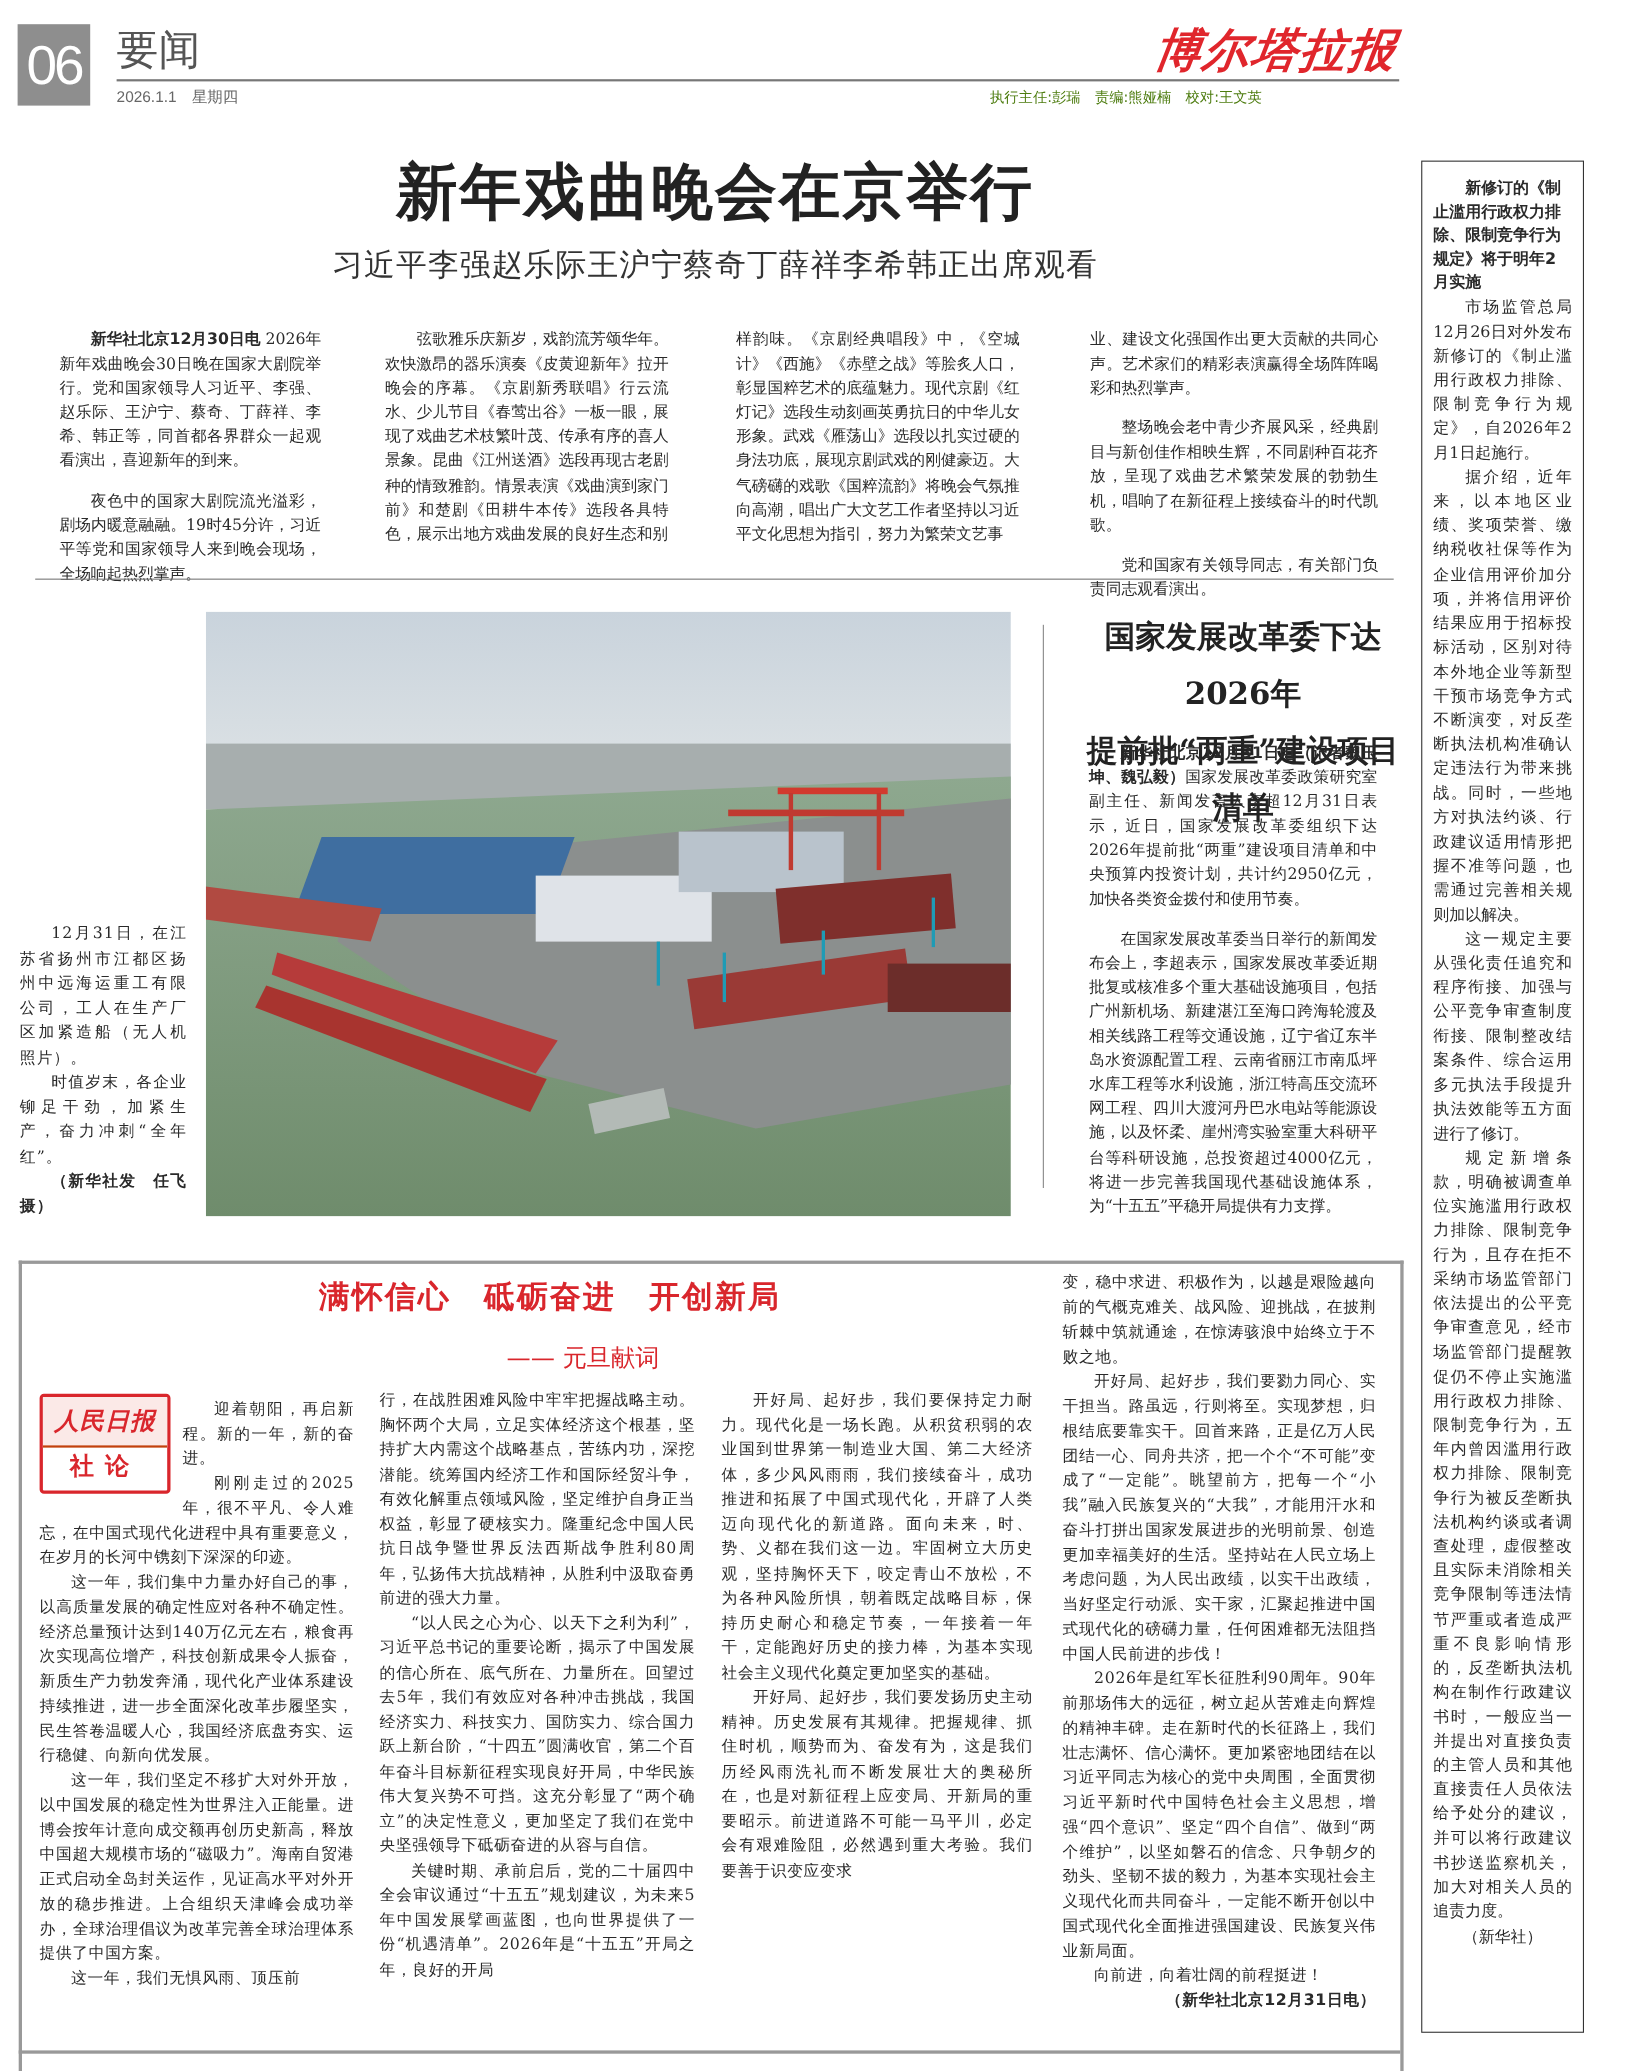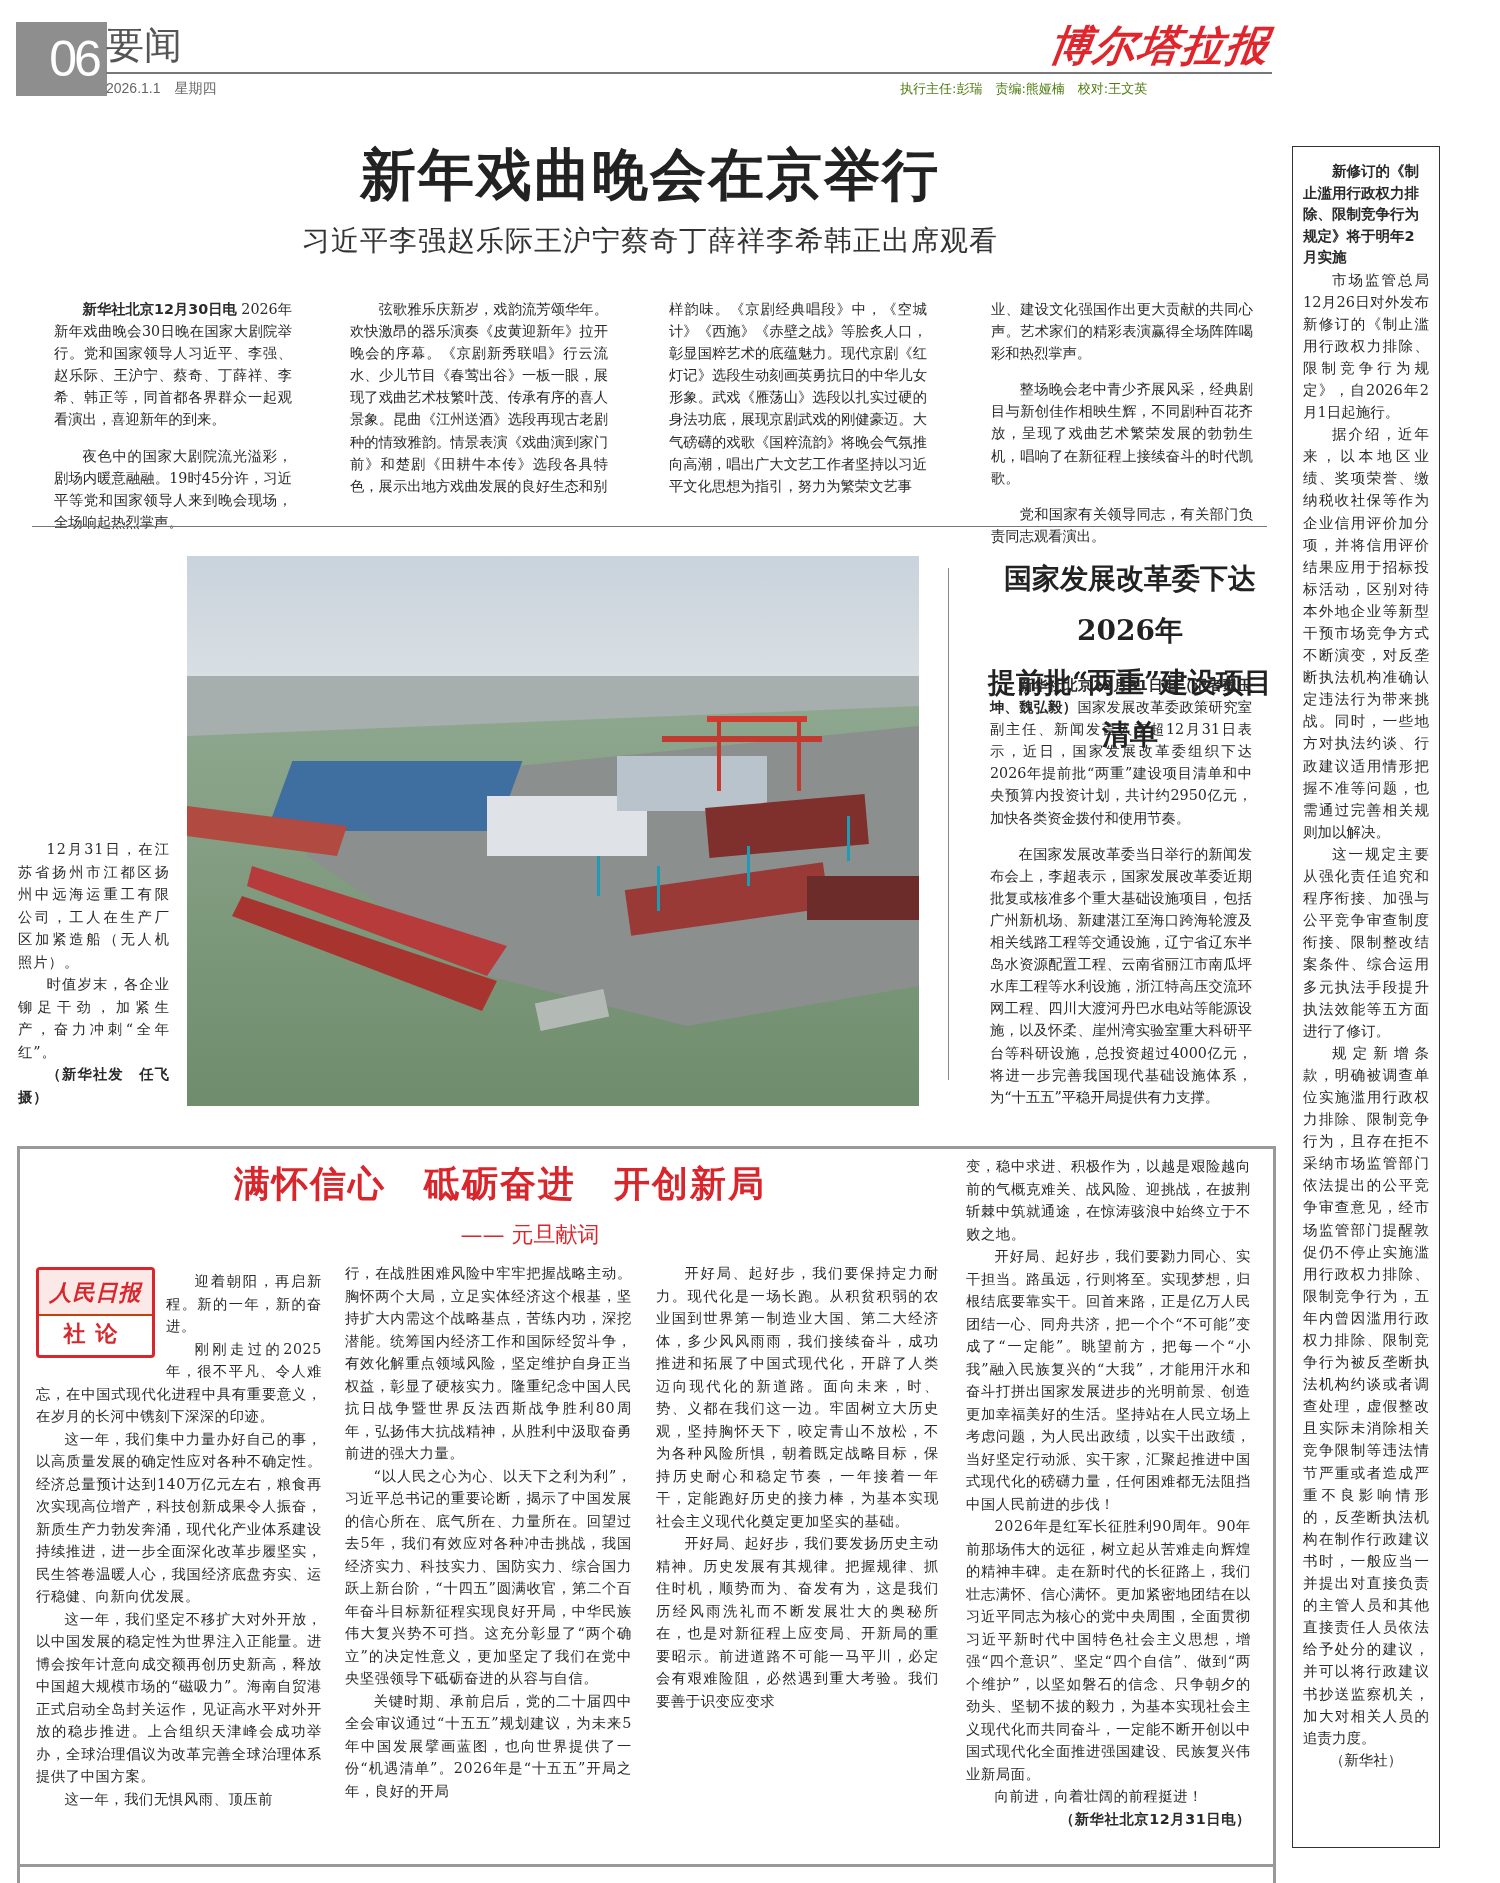--- a/index.html
+++ b/index.html
@@ -1,21 +1,21 @@
 <!DOCTYPE html>
 <html><head>
 <meta charset="utf-8">
 <style>
   html, body { margin: 0; padding: 0; background: #ffffff; }
   body { width: 1500px; height: 1883px; position: relative; overflow: hidden;
          font-family: "DejaVu Serif", "Liberation Serif", serif; color: #2a2a2a; }
   .abs { position: absolute; }
   
   .page-num { left: 16px; top: 22px; width: 66px; height: 74px; background: #8e8e8e; color: #fff;
-    font-family: "Liberation Sans", sans-serif; font-size: 50px; line-height: 74px; text-align: center; letter-spacing: -3px; padding-left: 25px; }
+    font-family: "Liberation Sans", sans-serif; font-size: 50px; line-height: 74px; text-align: center; letter-spacing: -3px; }
   .section-name { left: 106px; top: 20px; font-family: "DejaVu Sans", sans-serif; font-size: 38px; color: #555; line-height: 50px; }
   .head-rule { left: 106px; top: 72px; width: 1166px; height: 2px; background: #777; }
   .head-date { left: 106px; top: 80px; font-family: "Liberation Sans", sans-serif; font-size: 14px; color: #666; }
   .masthead { left: 1000px; top: 18px; width: 270px; text-align: right; font-family: "DejaVu Serif", serif;
     font-size: 42px; font-style: italic; color: #e0262c; letter-spacing: 2px; font-weight: bold; transform: skewX(-8deg); }
   .head-staff { left: 900px; top: 80px; width: 372px; font-family: "DejaVu Sans", sans-serif; font-size: 13px; color: #4d7c0f; }
   
   .lead-title { left: 0; top: 138px; width: 1300px; text-align: center; font-family: "DejaVu Sans", sans-serif;
     font-weight: bold; font-size: 56px; color: #222; letter-spacing: 2px; }
   .lead-sub { left: 0; top: 222px; width: 1300px; text-align: center; font-family: "DejaVu Sans", sans-serif;
@@ -34,21 +34,21 @@
   
   .side-box { left: 1292px; top: 146px; width: 146px; height: 1700px; border: 1.5px solid #333; }
   .side-title { font-family: "DejaVu Sans", sans-serif; font-weight: bold; font-size: 14.5px; line-height: 21.5px; text-indent: 2em; padding: 14px 10px 0 10px; }
   .side-body { font-size: 14.5px; line-height: 22.1px; padding: 0 10px; text-align: justify; }
   .side-body p { margin: 0; text-indent: 2em; }
   .side-src { text-align: center; font-size: 14.5px; margin-top: 2px; }
   
   .ed-box { left: 17px; top: 1146px; width: 1253px; height: 1720px; border: 3px solid #999; border-bottom: none; }
   .ed-bottom { left: 17px; top: 1864px; width: 1256px; height: 3px; background: #999; }
   .ed-title { left: 150px; top: 1160px; width: 700px; text-align: center; font-family: "DejaVu Serif", serif;
-    font-weight: bold; font-size: 36px; color: #d9262c; letter-spacing: 2px; }
+    font-weight: bold; font-size: 28px; color: #d9262c; letter-spacing: 2px; }
   .ed-sub { left: 380px; top: 1220px; width: 300px; text-align: center; font-family: "DejaVu Sans", sans-serif;
     font-size: 22px; color: #d9262c; }
   .stamp { left: 36px; top: 1267px; width: 113px; height: 85px; border: 3px solid #d9262c; border-radius: 4px; background: #fff; }
   .stamp-top { height: 44px; border-bottom: 2px solid #c2410c; background: #fbe9e7; text-align: center; color: #d9262c;
     font-family: "DejaVu Serif", serif; font-style: italic; font-weight: bold; font-size: 22px; line-height: 44px; letter-spacing: 1px; }
   .stamp-bottom { text-align: center; color: #d9262c; font-family: "DejaVu Sans", sans-serif; font-weight: bold; font-size: 22px; line-height: 36px; letter-spacing: 10px; }
   .ed-col { font-size: 14.3px; line-height: 22.5px; text-align: justify; font-family: "DejaVu Serif", serif; letter-spacing: 0.6px; }
   .ed-col p { margin: 0; text-indent: 2em; }
   .float-space { float: left; width: 130px; height: 100px; }
   .ed-end { text-align: right; font-family: "DejaVu Sans", sans-serif; font-weight: bold; }

